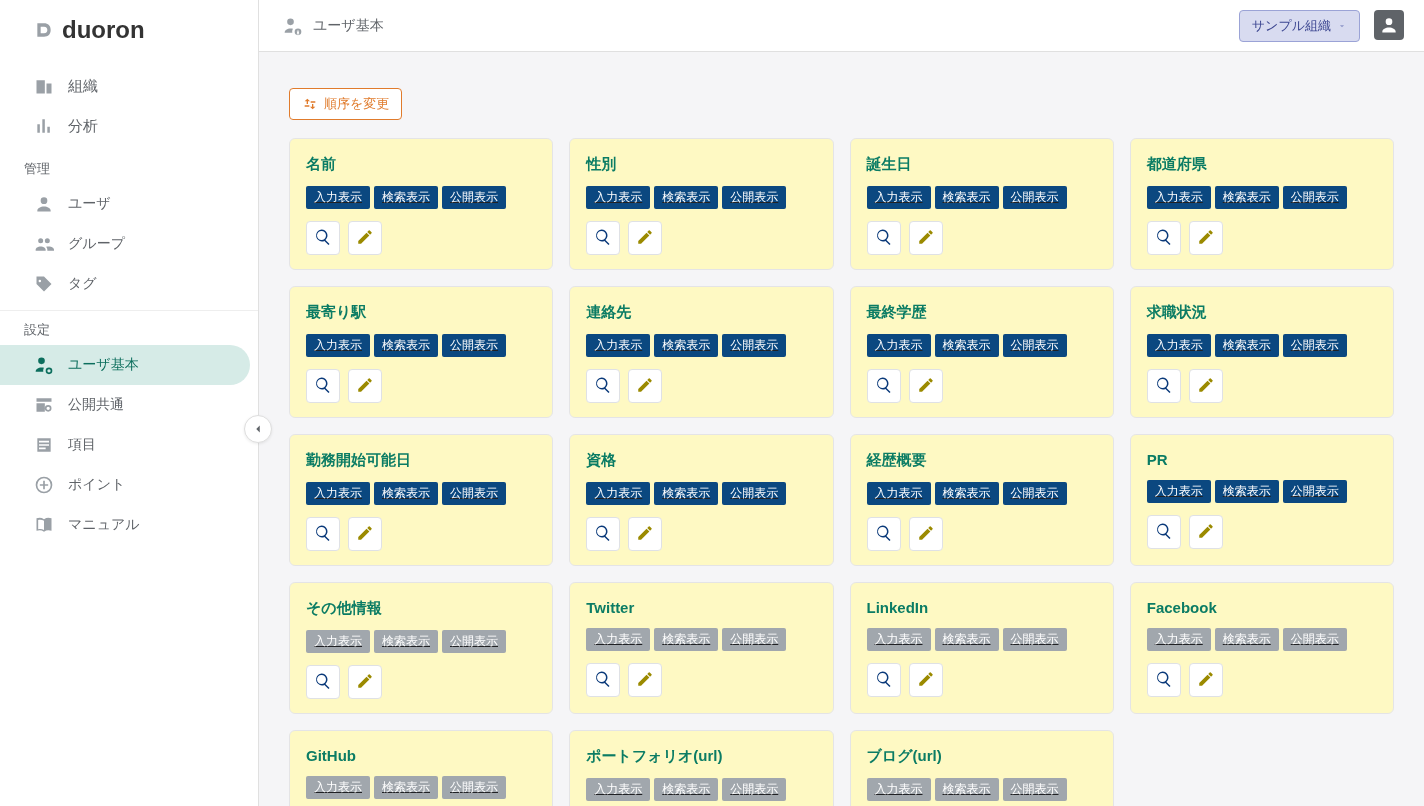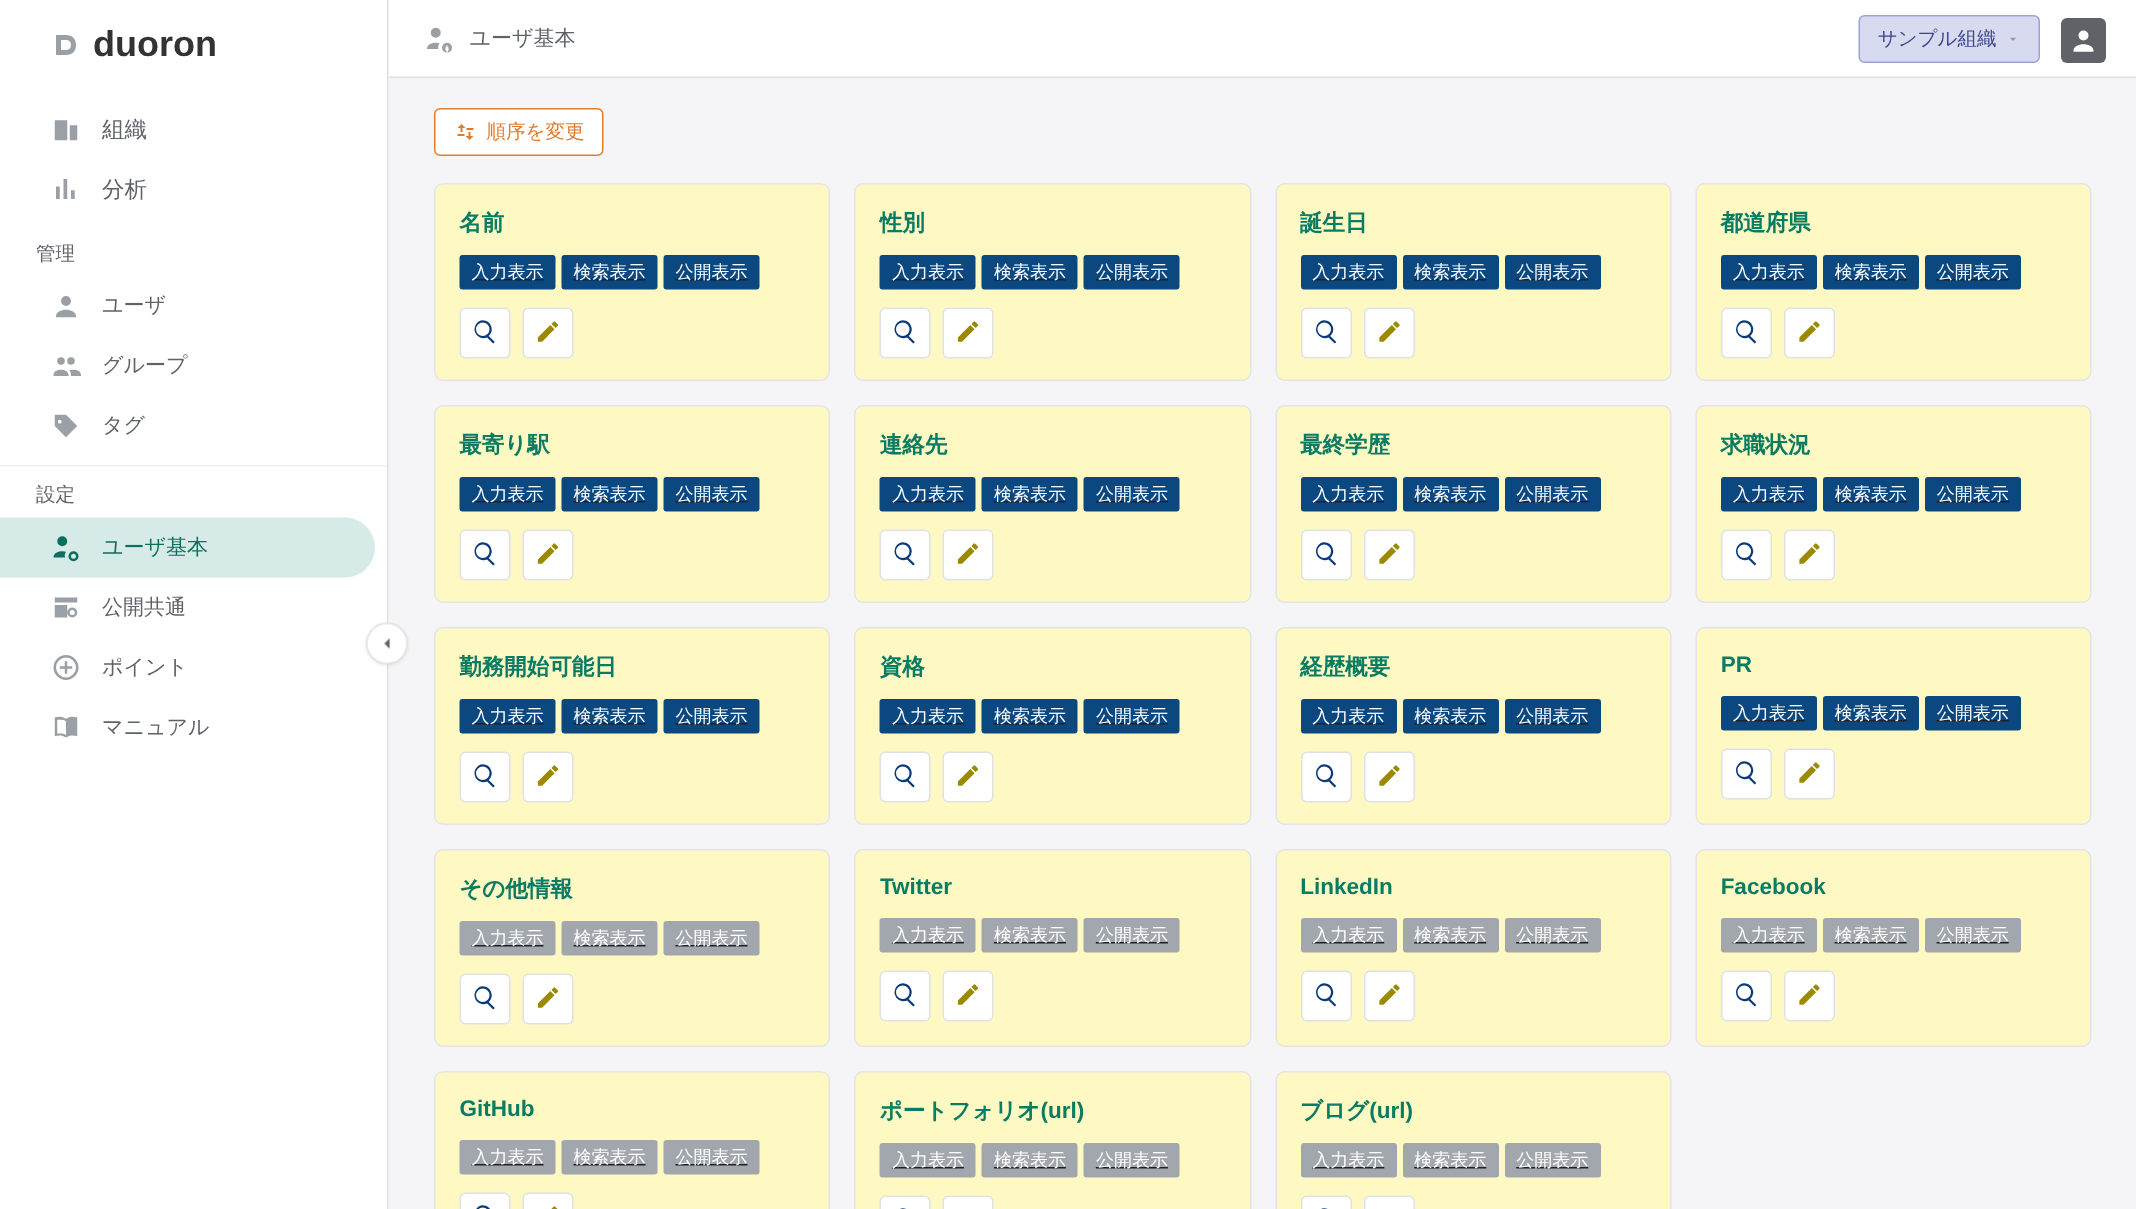--- a/index.html
+++ b/index.html
@@ -96,21 +96,21 @@
   height:52px;
   background:#fff;
   border-bottom:1px solid #e0e0e0;
   display:flex;
   align-items:center;
   justify-content:space-between;
   padding:0 20px 0 24px;
 }
 .topbar-left { display:flex; align-items:center; gap:10px; color:#5f6368; font-size:14px; }
 .topbar-left .nav-icon{width:auto;}
-.topbar-right { display:flex; align-items:flex-end; gap:14px; }
+.topbar-right { display:flex; align-items:flex-start; gap:14px; }
 .org-dropdown {
   display:flex; align-items:center; gap:6px;
   background:#d8dbf0;
   border:1px solid #9ba3d6;
   padding:6px 12px;
   border-radius:4px;
   color:#3b4590;
   font-size:13px;
   cursor:pointer;
 }
@@ -126,20 +126,21 @@
 .content { flex:1; overflow:auto; padding:20px 30px 40px; }
 .reorder-btn {
   display:inline-flex; align-items:center; gap:6px;
   border:1px solid #e07b2c;
   color:#e07b2c;
   background:#fff;
   border-radius:4px;
   padding:6px 12px;
   font-size:13px;
   cursor:pointer;
+  margin-top:16px;
 }
 .reorder-btn svg{width:16px;height:16px}
 .reorder-btn svg path,.reorder-btn svg rect{fill:#e07b2c}
 
 .grid {
   margin-top:18px;
   display:grid;
   grid-template-columns: repeat(4, 1fr);
   gap:16px;
 }
@@ -248,20 +249,28 @@
         <span class="nav-icon">
           <svg viewBox="0 0 24 24">
             <path d="M3 4h18v4H3V4zm0 6h10v10H3V10zm14 2a4 4 0 100 8 4 4 0 000-8zm0 2a2 2 0 110 4 2 2 0 010-4z"></path>
           </svg>
         </span>
         <span>公開共通</span>
       </div>
       <div class="nav-item">
         <span class="nav-icon">
           <svg viewBox="0 0 24 24">
+            <path d="M4 4h16v16H4V4zm2 3v2h12V7H6zm0 4v2h12v-2H6zm0 4v2h8v-2H6z"></path>
+          </svg>
+        </span>
+        <span>項目</span>
+      </div>
+      <div class="nav-item">
+        <span class="nav-icon">
+          <svg viewBox="0 0 24 24">
             <path d="M12 2a10 10 0 100 20 10 10 0 000-20zm0 2a8 8 0 110 16 8 8 0 010-16zm-1 3v4H7v2h4v4h2v-4h4v-2h-4V7h-2z"></path>
           </svg>
         </span>
         <span>ポイント</span>
       </div>
       <div class="nav-item">
         <span class="nav-icon">
           <svg viewBox="0 0 24 24">
             <path d="M3 4c3-1 6-1 9 1 3-2 6-2 9-1v15c-3-1-6-1-9 1-3-2-6-2-9-1V4zm9 3c-2-1.3-4.5-1.5-7-1v11c2.5-.5 5-.3 7 1V7z"></path>
           </svg>

